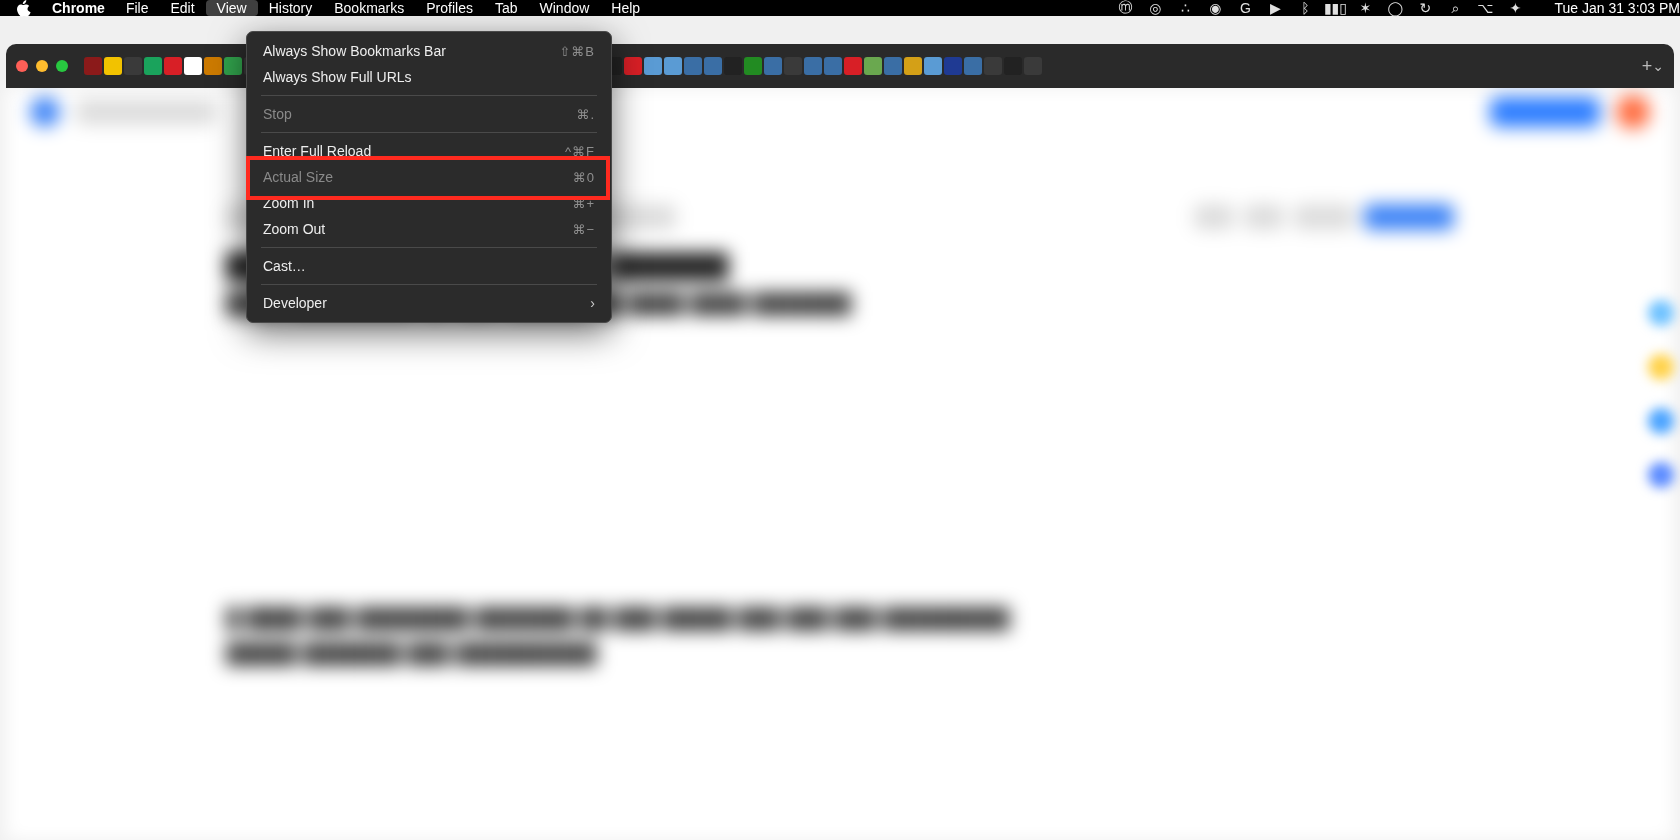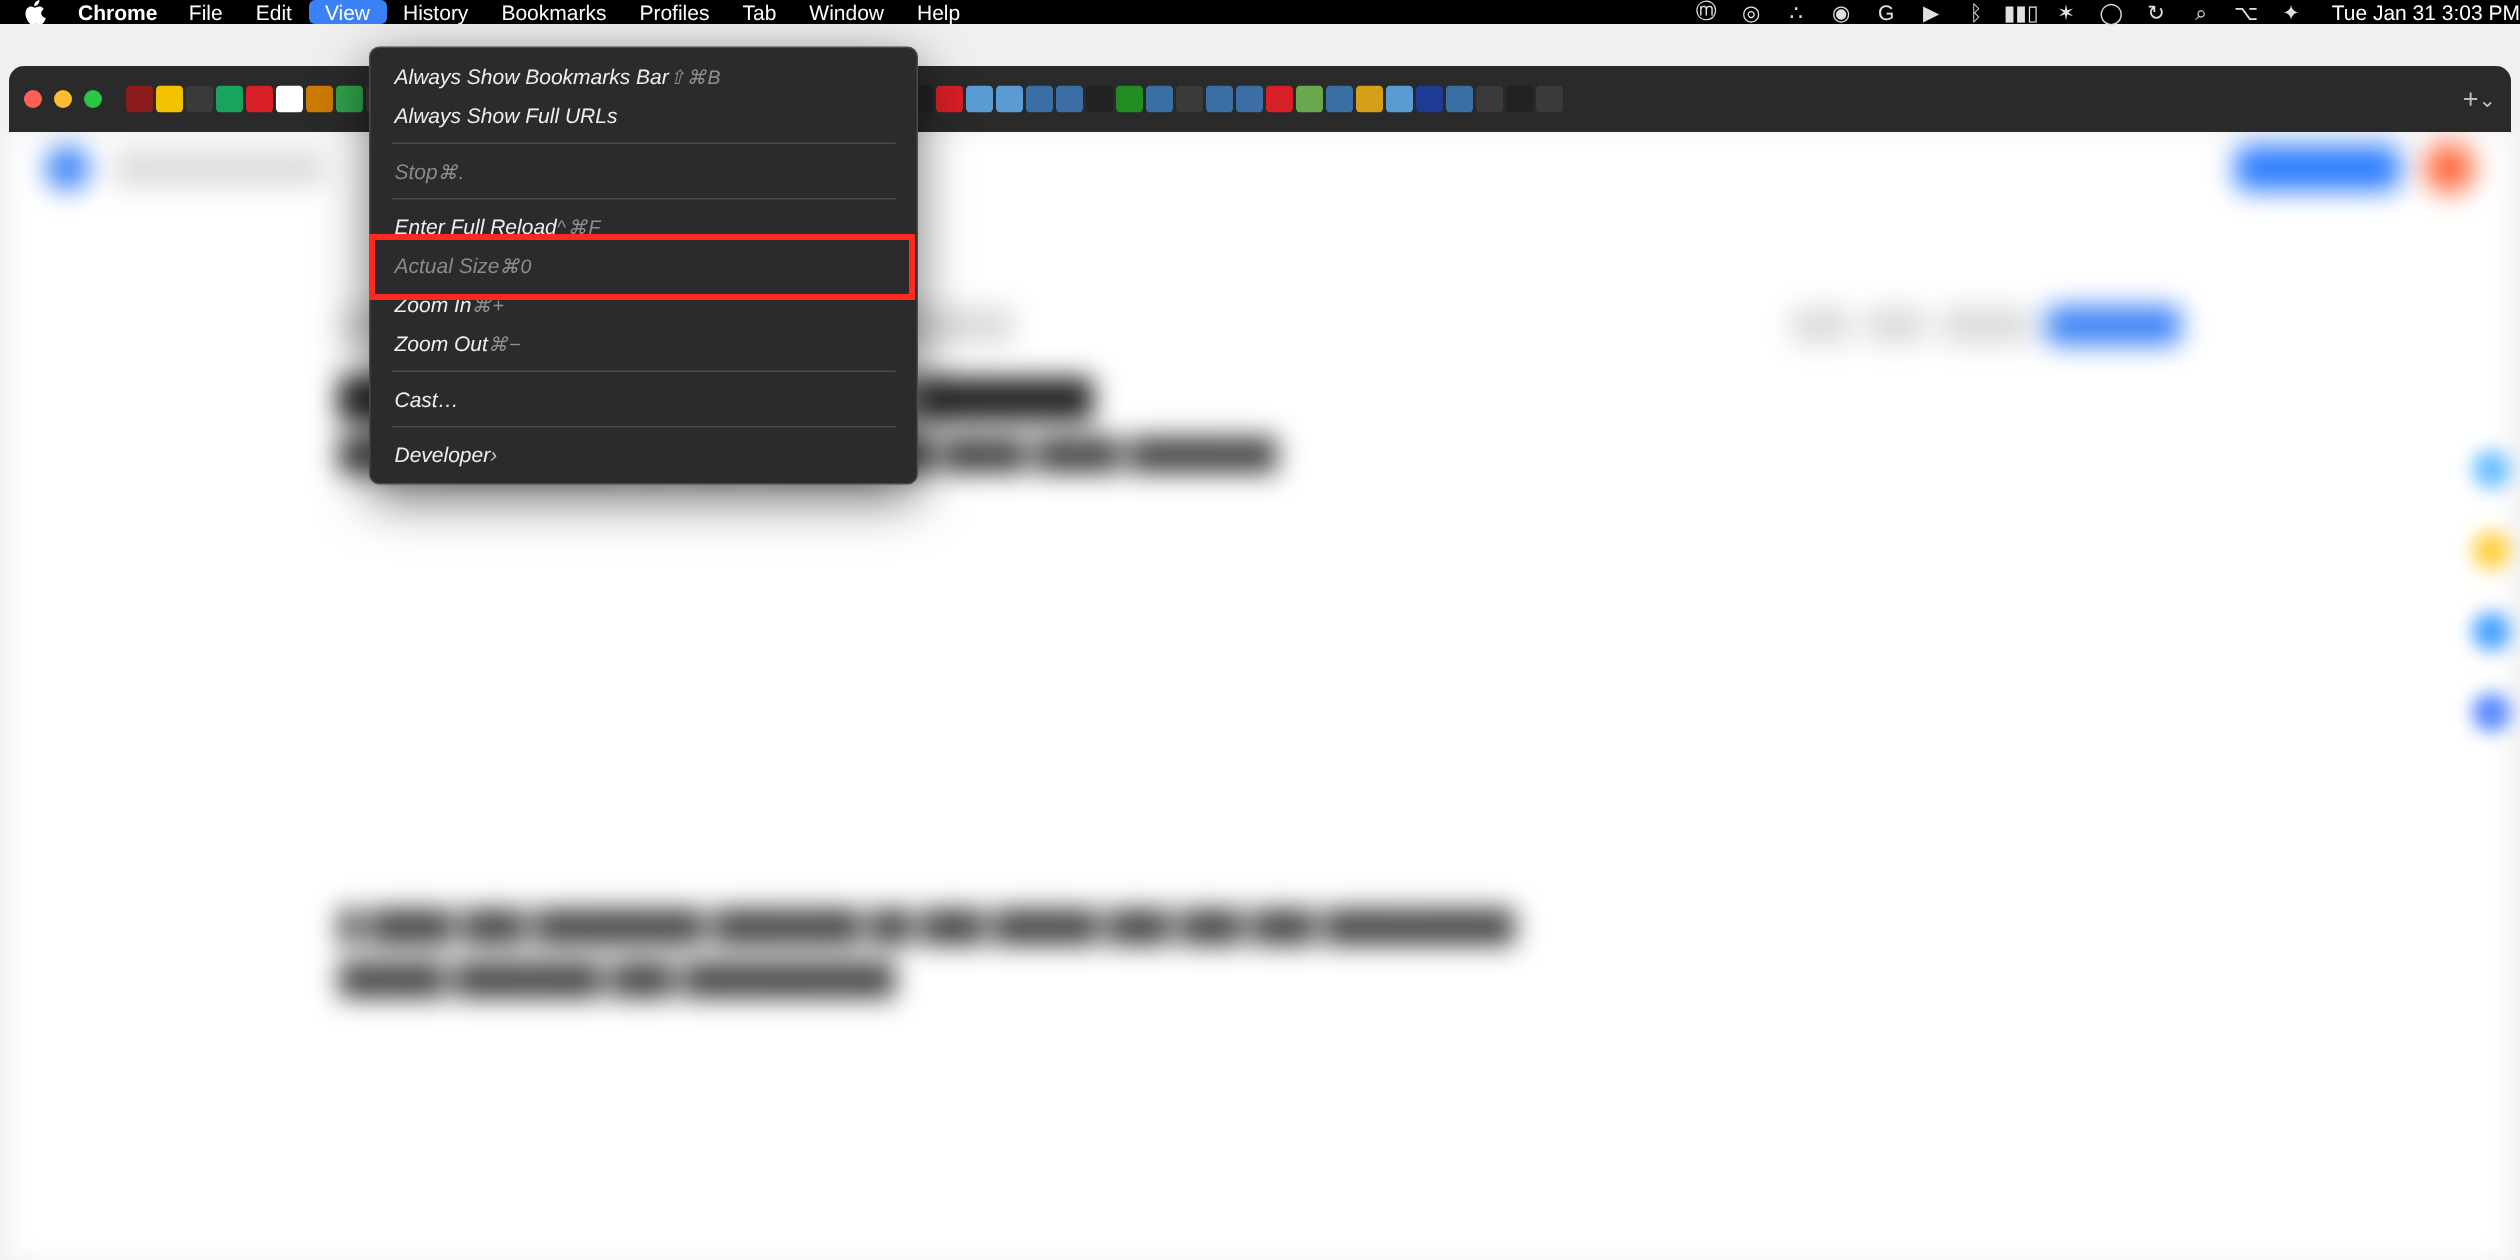--- a/index.html
+++ b/index.html
@@ -1,36 +1,36 @@
 <!DOCTYPE html>
 <html><head>
 <meta charset="utf-8">
 <style>
   html,body{margin:0;padding:0;width:1680px;height:840px;background:#f0f0f0;font-family:-apple-system,"Helvetica Neue",Arial,sans-serif;overflow:hidden;}
   .menubar{position:absolute;top:0;left:0;right:0;height:16px;background:#000;color:#fff;display:flex;align-items:center;font-size:14px;}
   .menubar .apple{width:26px;display:flex;align-items:center;justify-content:center;margin-left:10px;margin-right:6px;}
   .menubar .app-name{font-weight:700;padding:0 10px;}
   .menubar .menu{padding:0 11px;height:100%;display:flex;align-items:center;cursor:default;}
-  .menubar .menu.active{background:#3b82f6;border-radius:4px;}
+  .menubar .menu.active{background:#404040;border-radius:4px;}
   .menubar .spacer{flex:1;}
   .menubar .status{display:flex;align-items:center;gap:12px;margin-right:14px;}
   .menubar .status-icon{width:18px;height:18px;display:flex;align-items:center;justify-content:center;color:#e0e0e0;font-size:14px;}
-  .menubar .clock{margin-left:4px;font-size:14px;}
+  .menubar .clock{margin-left:16px;font-size:14px;}
 
   .browser-chrome{position:absolute;top:44px;left:6px;right:6px;height:44px;background:#2a2a2a;border-radius:10px 10px 0 0;display:flex;align-items:center;padding:0 10px;}
   .traffic{display:flex;gap:8px;margin-right:16px;}
   .dot{width:12px;height:12px;border-radius:50%;}
   .dot.red{background:#ff5f57;} .dot.yellow{background:#febc2e;} .dot.green{background:#28c840;}
   .tabs-row{display:flex;align-items:center;gap:2px;flex:1;overflow:hidden;}
   .favicon{width:18px;height:18px;border-radius:3px;flex:0 0 auto;}
   .newtab{margin-left:8px;color:#bbb;font-size:18px;}
   .chev{color:#bbb;margin-left:auto;font-size:14px;}
 
   .dropdown{position:absolute;top:31px;left:246px;width:364px;background:#2b2b2b;border:1px solid #4a4a4a;border-radius:7px;box-shadow:0 10px 35px rgba(0,0,0,.55);padding:6px 0;}
-  .dropdown .item{display:flex;align-items:center;justify-content:flex-start;padding:5px 16px;color:#eee;font-size:14px;font-style:italic;}
+  .dropdown .item{display:flex;align-items:center;justify-content:space-between;padding:5px 16px;color:#eee;font-size:14px;}
   .dropdown .item.disabled{color:#8a8a8a;}
   .dropdown .shortcut{color:#8f8f8f;font-size:13px;letter-spacing:1px;}
   .dropdown .sep{height:1px;background:#4a4a4a;margin:5px 14px;}
   .dropdown .item .arrow{color:#ccc;}
 
   .highlight-box{position:absolute;top:156px;left:246px;width:364px;height:44px;border:4px solid #ff2a1f;box-sizing:border-box;pointer-events:none;}
 
   .page-blur{position:absolute;top:88px;left:6px;right:6px;bottom:0;background:#fff;filter:blur(9px);padding:60px 220px;box-sizing:border-box;}
   .page-blur .row{height:38px;display:flex;align-items:center;gap:10px;margin-bottom:10px;}
   .page-blur .chip{height:26px;border-radius:6px;background:#ddd;}

